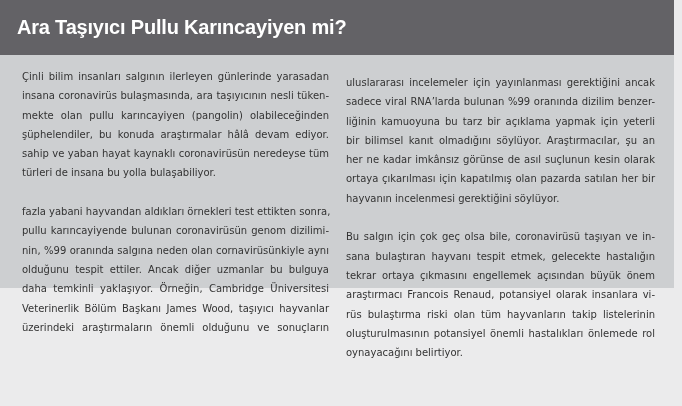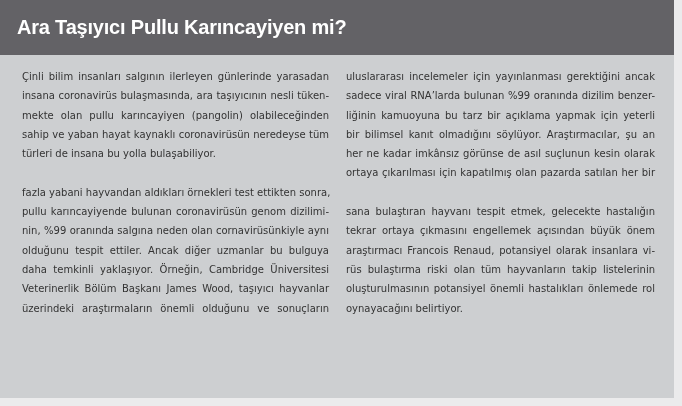--- a/index.html
+++ b/index.html
@@ -14,21 +14,21 @@
       position: relative;
       width: 682px;
       height: 406px;
       background: #ebebec;
     }
     .panel {
       position: absolute;
       left: 0;
       top: 0;
       width: 674px;
-      height: 398px;
+      height: 288px;
       background: #cdcfd1;
     }
     .header {
       position: absolute;
       left: 0;
       top: 0;
       width: 674px;
       height: 55px;
       background: #636266;
     }
@@ -50,21 +50,21 @@
       top: 67px;
       width: 306px;
       font-family: "DejaVu Sans", sans-serif;
       font-size: 10px;
       line-height: 19.3px;
       color: #333333;
       text-align: justify;
       hyphens: manual;
     }
     .col-left { left: 22px; width: 307px; }
-    .col-right { left: 346px; width: 309px; }
+    .col-right { left: 346px; width: 309px; margin-top: 6px; }
     .para {
       margin: 0 0 19.3px 0;
     }
     .line {
       display: block;
       text-align: justify;
       text-align-last: justify;
       white-space: nowrap;
       overflow: visible;
     }
@@ -79,20 +79,21 @@
   <div class="panel">
     <div class="header">
       <h1 class="title">Ara Taşıyıcı Pullu Karıncayiyen mi?</h1>
     </div>
 
     <div class="col col-left">
       <p class="para">
           <span class="line">Çinli bilim insanları salgının ilerleyen günlerinde yarasadan</span>
           <span class="line">insana coronavirüs bulaşmasında, ara taşıyıcının nesli tüken-</span>
           <span class="line">mekte olan pullu karıncayiyen (pangolin) olabileceğinden</span>
+          <span class="line">şüphelendiler, bu konuda araştırmalar hâlâ devam ediyor.</span>
           <span class="line">sahip ve yaban hayat kaynaklı coronavirüsün neredeyse tüm</span>
           <span class="line last">türleri de insana bu yolla bulaşabiliyor.</span>
         </p>
       <p class="para">
           <span class="line">fazla yabani hayvandan aldıkları örnekleri test ettikten sonra,</span>
           <span class="line">pullu karıncayiyende bulunan coronavirüsün genom dizilimi-</span>
           <span class="line">nin, %99 oranında salgına neden olan cornavirüsünkiyle aynı</span>
           <span class="line">olduğunu tespit ettiler. Ancak diğer uzmanlar bu bulguya</span>
           <span class="line">daha temkinli yaklaşıyor. Örneğin, Cambridge Üniversitesi</span>
           <span class="line">Veterinerlik Bölüm Başkanı James Wood, taşıyıcı hayvanlar</span>
@@ -101,22 +102,24 @@
     </div>
 
     <div class="col col-right">
       <p class="para">
           <span class="line">uluslararası incelemeler için yayınlanması gerektiğini ancak</span>
           <span class="line">sadece viral RNA’larda bulunan %99 oranında dizilim benzer-</span>
           <span class="line">liğinin kamuoyuna bu tarz bir açıklama yapmak için yeterli</span>
           <span class="line">bir bilimsel kanıt olmadığını söylüyor. Araştırmacılar, şu an</span>
           <span class="line">her ne kadar imkânsız görünse de asıl suçlunun kesin olarak</span>
           <span class="line">ortaya çıkarılması için kapatılmış olan pazarda satılan her bir</span>
+          <span class="line last">hayvanın incelenmesi gerektiğini söylüyor.</span>
         </p>
       <p class="para">
+          <span class="line">Bu salgın için çok geç olsa bile, coronavirüsü taşıyan ve in-</span>
           <span class="line">sana bulaştıran hayvanı tespit etmek, gelecekte hastalığın</span>
           <span class="line">tekrar ortaya çıkmasını engellemek açısından büyük önem</span>
           <span class="line">araştırmacı Francois Renaud, potansiyel olarak insanlara vi-</span>
           <span class="line">rüs bulaştırma riski olan tüm hayvanların takip listelerinin</span>
           <span class="line">oluşturulmasının potansiyel önemli hastalıkları önlemede rol</span>
           <span class="line last">oynayacağını belirtiyor.</span>
         </p>
     </div>
   </div>
 </div>

